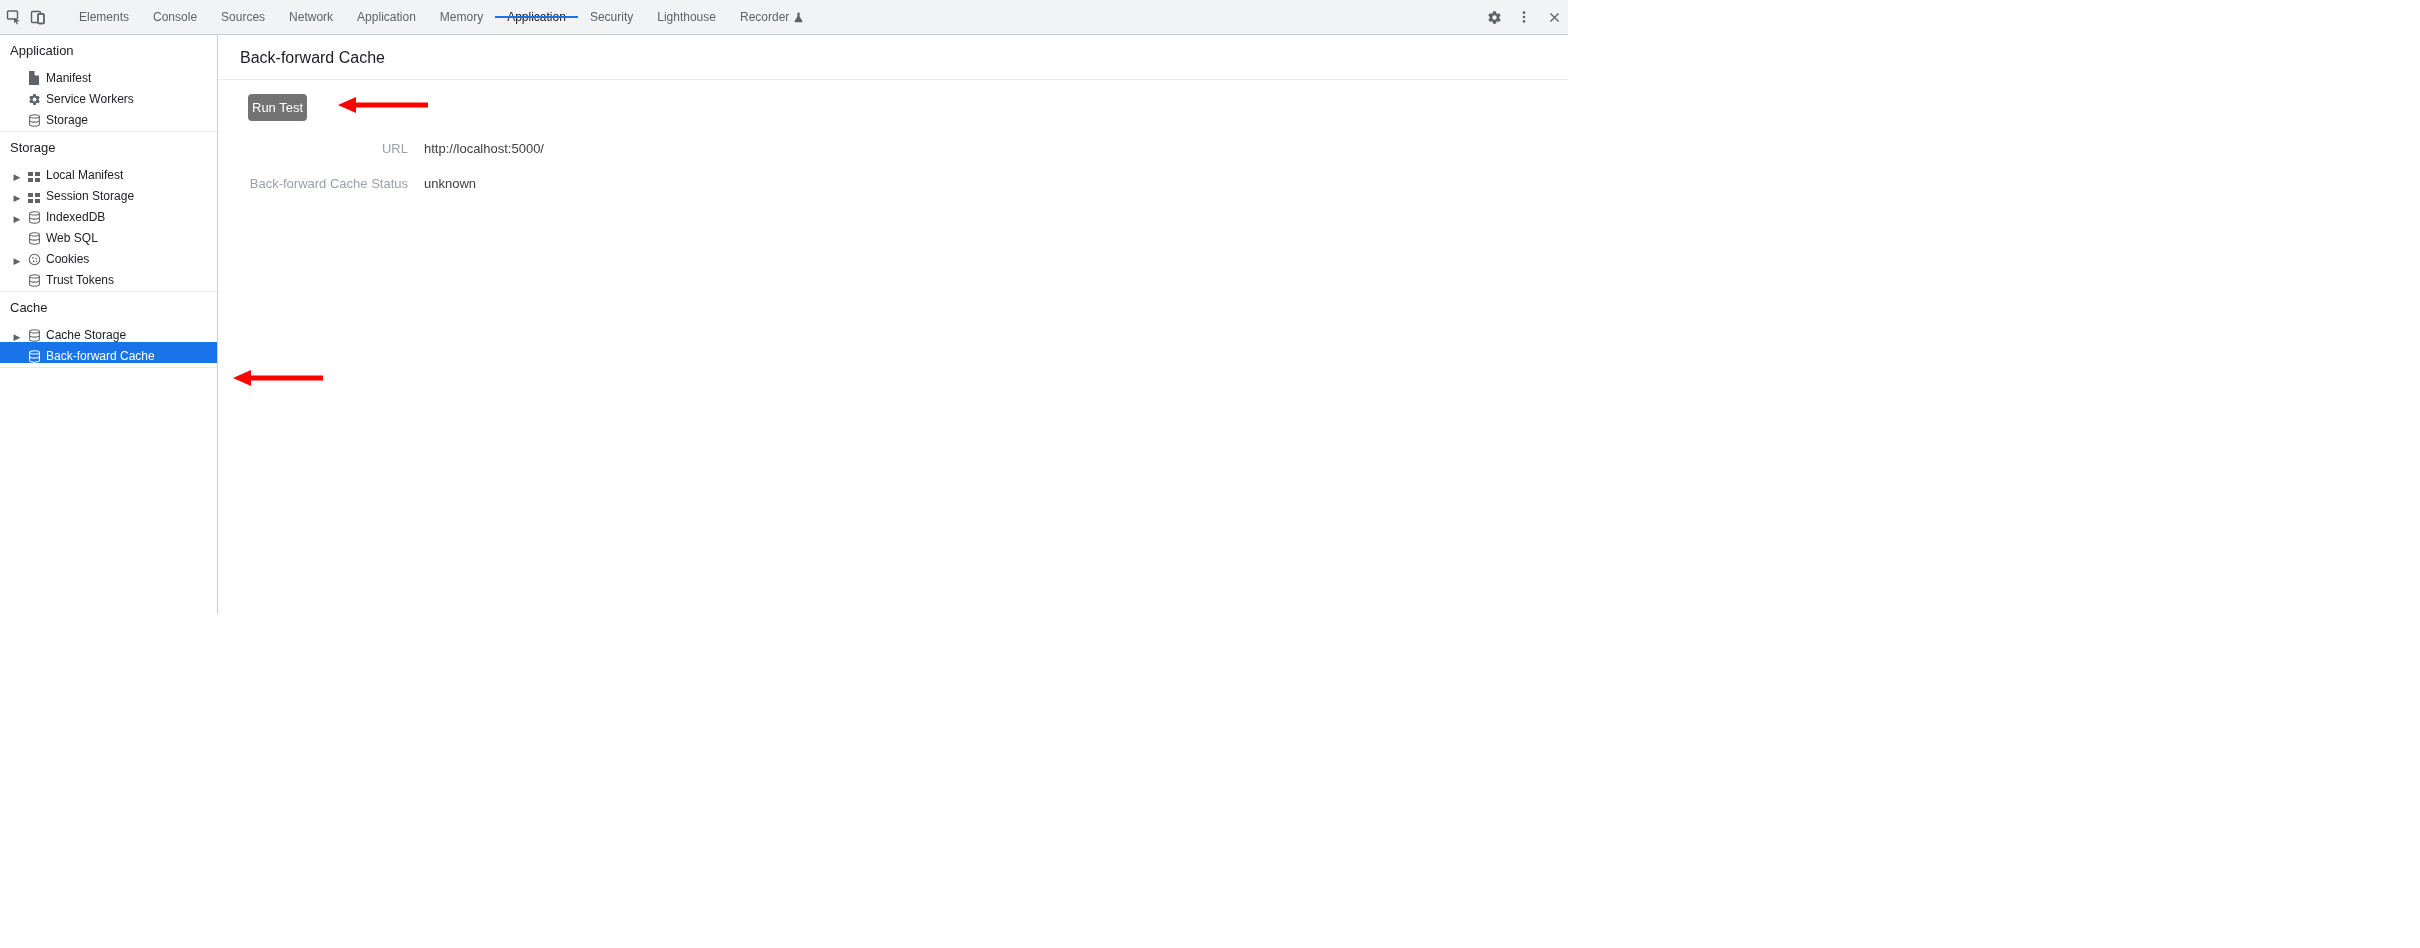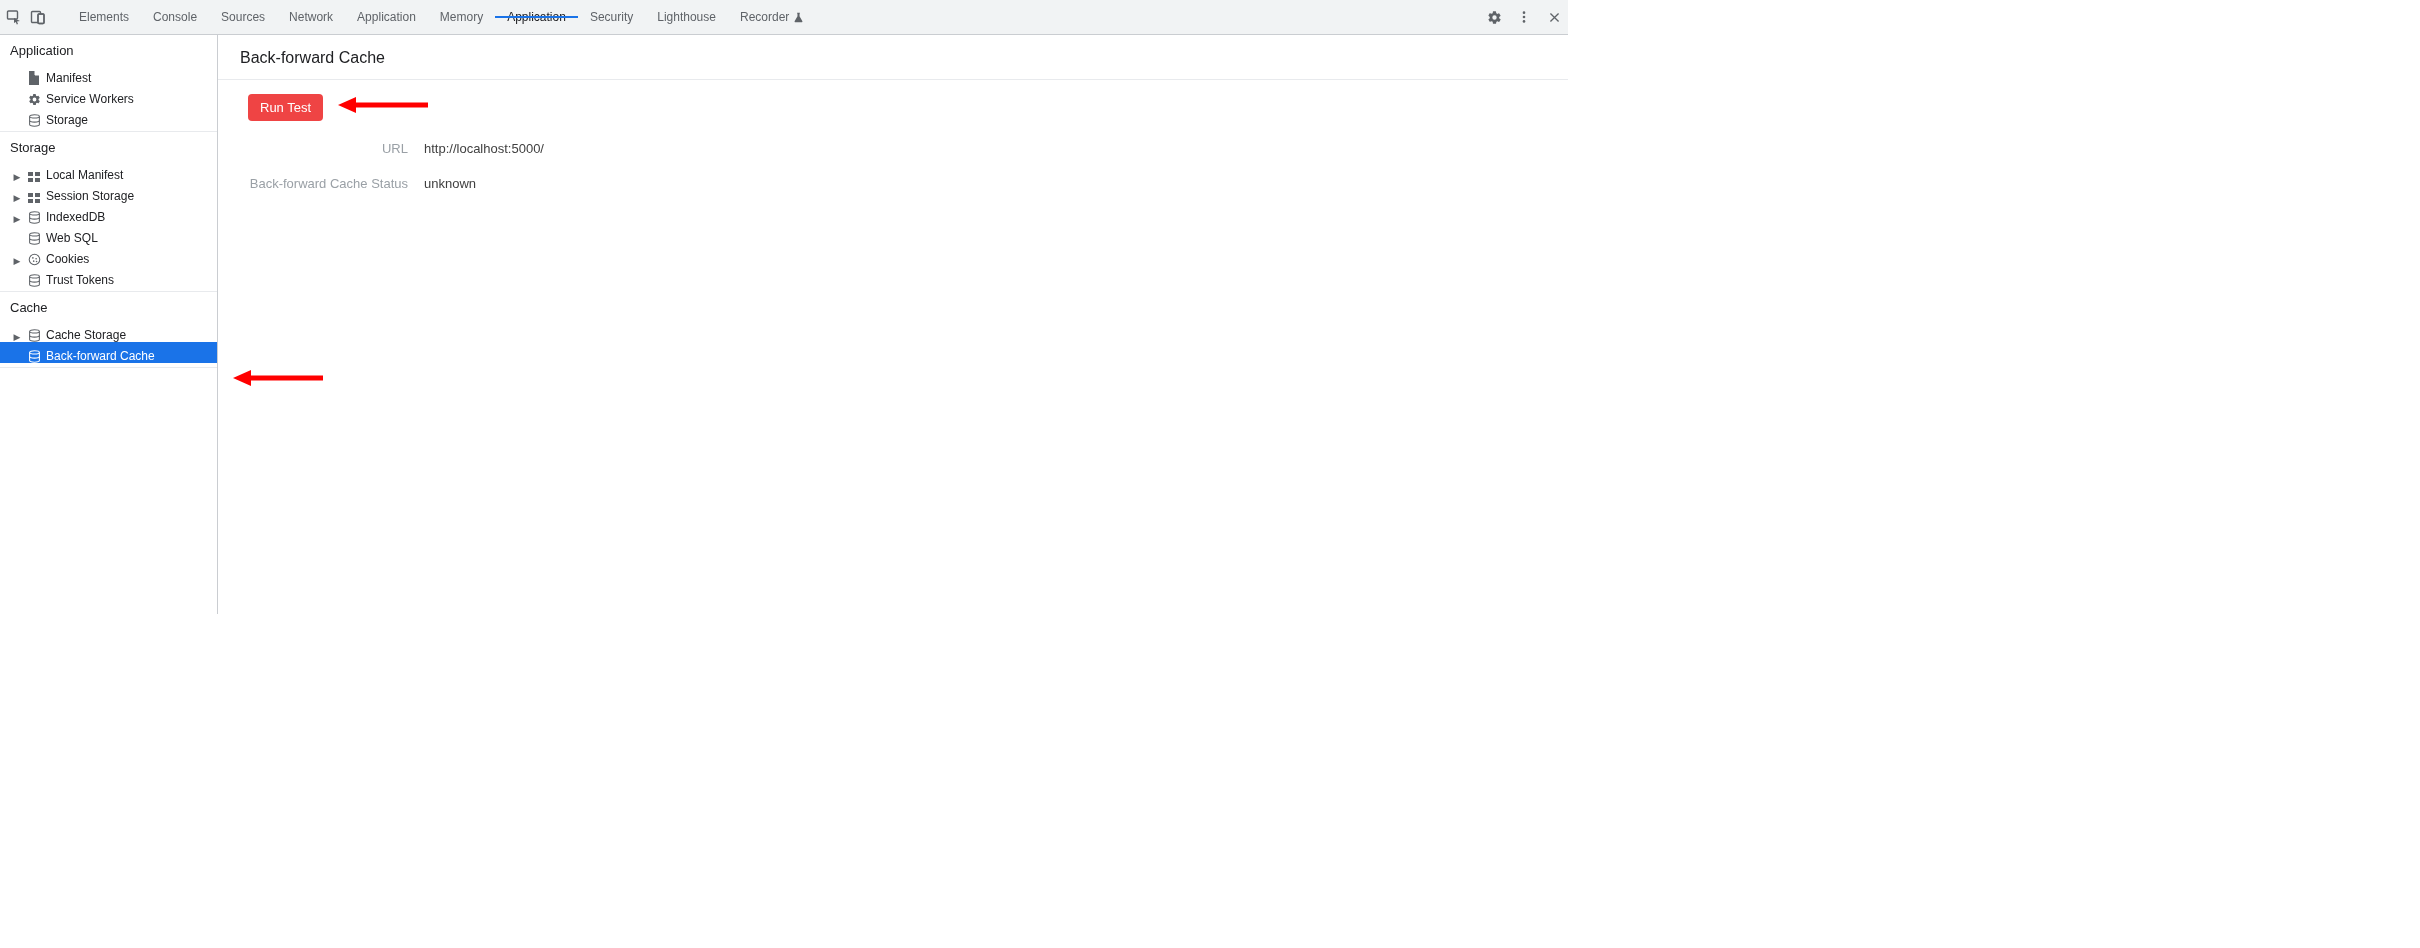--- a/index.html
+++ b/index.html
@@ -134,26 +134,26 @@
   .main-title {
     font-size: 16px;
     color: #202124;
     padding: 14px 0 12px 22px;
     border-bottom: 1px solid #e8eaed;
   }
   .main-body {
     padding: 14px 0 0 30px;
   }
   .run-btn {
-    background: #ef4444;
+    background: #737373;
     color: #fff;
     border: none;
     border-radius: 4px;
     font-size: 13px;
-    padding: 6px 12px;
+    padding: 6px 4px;
     cursor: pointer;
     font-family: inherit;
   }
   .kvgrid {
     display: grid;
     grid-template-columns: 160px auto;
     row-gap: 20px;
     column-gap: 16px;
     margin-top: 20px;
     font-size: 13px;

